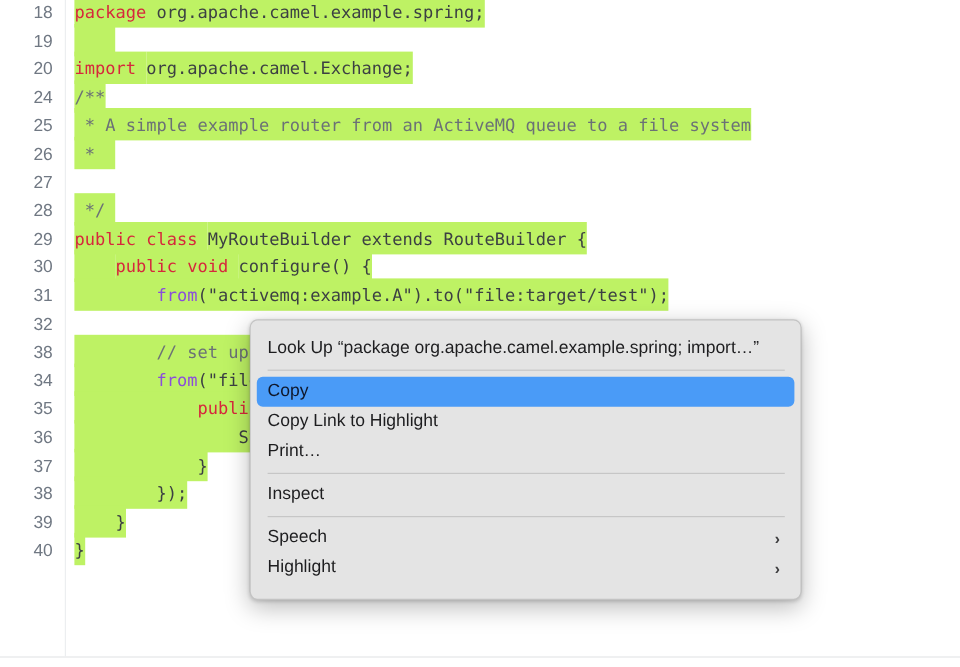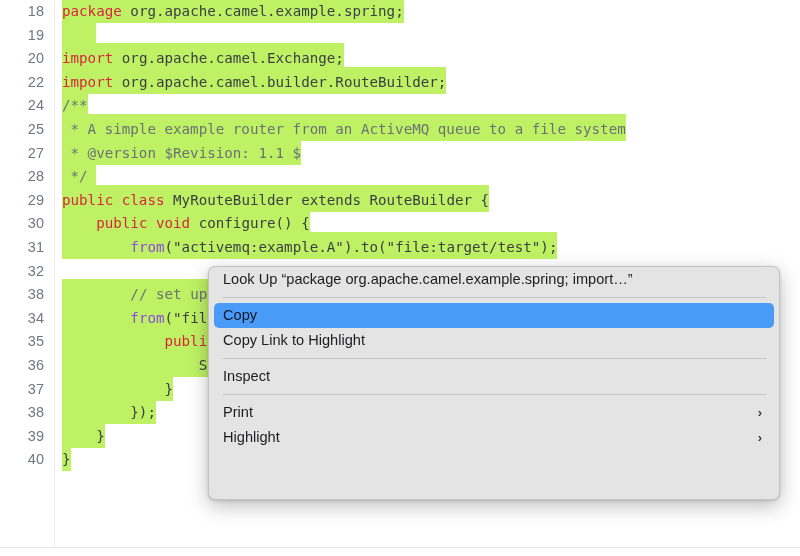--- a/index.html
+++ b/index.html
@@ -76,26 +76,26 @@
   }
   .kw   { color: #d6283c; }
   .fn   { color: #8b4ddb; }
   .cmt  { color: #6b7176; }
   .pln  { color: #3c4043; }
 
   
   #context-menu {
     position: absolute;
     left: 208px; top: 266px;
-    width: 572px; height: 234px;
+    width: 460px; height: 234px;
     background: #e4e4e4;
     border-radius: 7px;
     border: 0.5px solid rgba(0,0,0,0.14);
     box-shadow: 0 6px 20px rgba(0,0,0,0.26), 0 1px 3px rgba(0,0,0,0.14);
-    padding: 0 0 5px 0;
+    padding: 11px 0 5px 0;
     overflow: hidden;
   }
   .menu-item {
     position: relative;
     height: 25px;
     line-height: 25px;
     margin: 0 5px;
     padding: 0 9px;
     font-size: 14.6px;
     color: #1d1d1f;
@@ -126,24 +126,24 @@
 </head>
 <body>
 
 <div id="screen">
 
   <div id="code-viewer">
     <div id="code-lines">
         <div class="code-row"><div class="ln">18</div><div class="code"><span class="kw sel">package </span><span class="pln sel">org.apache.camel.example.spring;</span></div></div>
         <div class="code-row"><div class="ln">19</div><div class="code"><span class="pln sel">    </span></div></div>
         <div class="code-row"><div class="ln">20</div><div class="code"><span class="kw sel">import </span><span class="pln sel">org.apache.camel.Exchange;</span></div></div>
-        <div class="code-row"><div class="ln">22</div><div class="code"><span class="kw sel">import </span><span class="pln sel">org.apache.camel.builder.RouteBuilder;</span></div></div>
         <div class="code-row"><div class="ln">24</div><div class="code"><span class="cmt sel">/**</span></div></div>
         <div class="code-row"><div class="ln">25</div><div class="code"><span class="cmt sel"> * A simple example router from an ActiveMQ queue to a file system</span></div></div>
-        <div class="code-row"><div class="ln">27</div><div class="code"><span class="cmt sel"> * @version $Revision: 1.1 $</span></div></div>
+        <div class="code-row"><div class="ln">26</div><div class="code"><span class="cmt sel"> *  </span></div></div>
+        <div class="code-row"><div class="ln">27</div></div>
         <div class="code-row"><div class="ln">28</div><div class="code"><span class="cmt sel"> */ </span></div></div>
         <div class="code-row"><div class="ln">29</div><div class="code"><span class="kw sel">public class </span><span class="pln sel">MyRouteBuilder extends RouteBuilder {</span></div></div>
         <div class="code-row"><div class="ln">30</div><div class="code"><span class="pln sel">    </span><span class="kw sel">public void </span><span class="pln sel">configure() {</span></div></div>
         <div class="code-row"><div class="ln">31</div><div class="code"><span class="pln sel">        </span><span class="fn sel">from</span><span class="pln sel">("activemq:example.A").to("file:target/test");</span></div></div>
         <div class="code-row"><div class="ln">32</div><div class="code"><span class="pln"></span></div></div>
         <div class="code-row"><div class="ln">38</div><div class="code"><span class="pln sel">        </span><span class="cmt sel">// set up a listener on the file component</span></div></div>
         <div class="code-row"><div class="ln">34</div><div class="code"><span class="pln sel">        </span><span class="fn sel">from</span><span class="pln sel">("file:target/test").process(new Processor() {</span></div></div>
         <div class="code-row"><div class="ln">35</div><div class="code"><span class="pln sel">            </span><span class="kw sel">public void </span><span class="pln sel">process(Exchange e) {</span></div></div>
         <div class="code-row"><div class="ln">36</div><div class="code"><span class="pln sel">                System.out.println("Received exchange: " + e.getIn());</span></div></div>
         <div class="code-row"><div class="ln">37</div><div class="code"><span class="pln sel">            }</span></div></div>
@@ -153,20 +153,21 @@
       </div>
     <div id="gutter-rule"></div>
   </div>
   <div id="bottom-rule"></div>
 
   <div id="context-menu">
       <div class="menu-item"><span>Look Up “package org.apache.camel.example.spring;  import…”</span></div>
       <div class="menu-sep"></div>
       <div class="menu-item selected"><span>Copy</span></div>
       <div class="menu-item"><span>Copy Link to Highlight</span></div>
+      <div class="menu-item"><span>Print…</span></div>
       <div class="menu-sep"></div>
       <div class="menu-item"><span>Inspect</span></div>
       <div class="menu-sep"></div>
-      <div class="menu-item"><span>Print</span><span class="submenu-arrow">›</span></div>
+      <div class="menu-item"><span>Speech</span><span class="submenu-arrow">›</span></div>
       <div class="menu-item"><span>Highlight</span><span class="submenu-arrow">›</span></div>
     </div>
 
 </div>
 
 </body></html>

